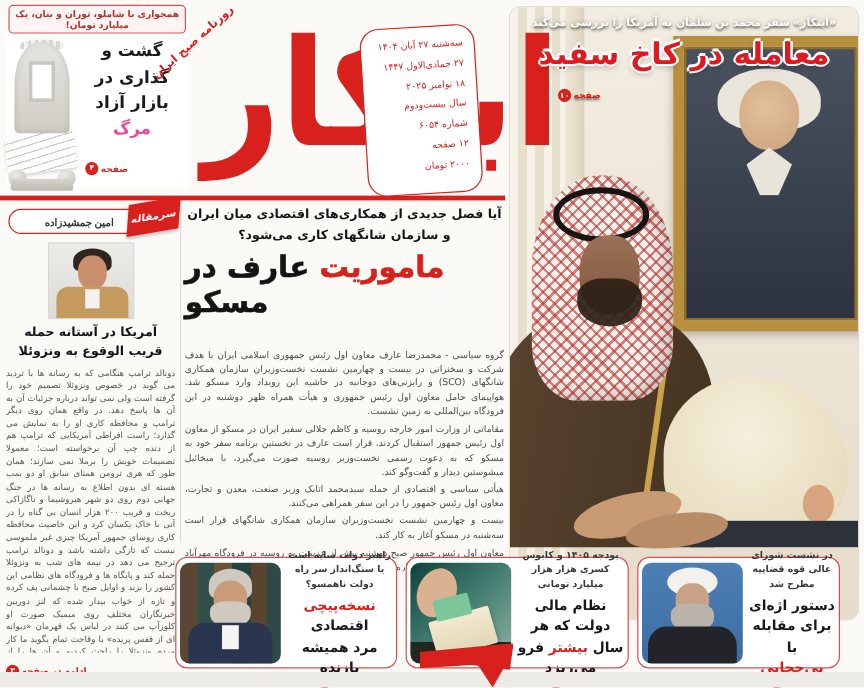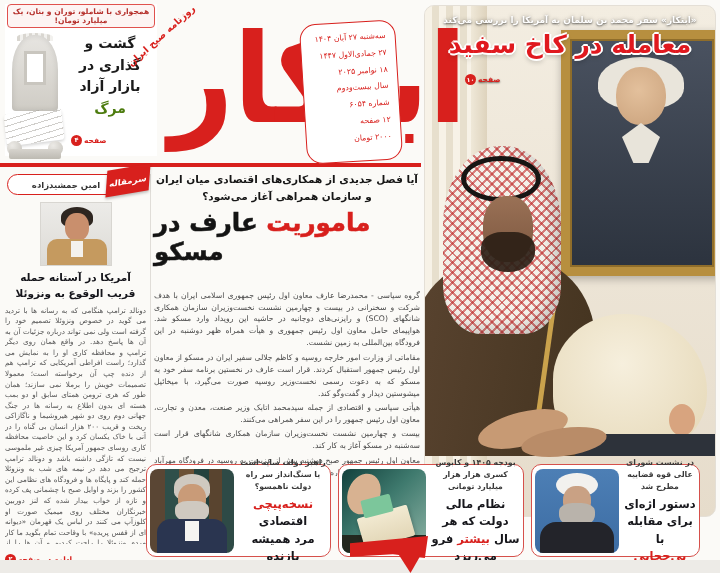--- a/index.html
+++ b/index.html
@@ -8,21 +8,21 @@
   .fa { direction:rtl; }
   .abs { position:absolute; }
 
   
   .grave-box { left:5px; top:4px; width:152px; height:152px; background:#fff; }
   .grave-kicker { margin:0 2px; border:1px solid #e0514d; border-radius:4px; padding:2px 2px;
     font-size:7.6px; font-weight:bold; color:#b5302c; text-align:center; background:#fdf4f3; }
   .grave-row { display:flex; padding-top:5px; }
   .grave-titles { width:94px; text-align:center; }
   .grave-title { font-size:14px; font-weight:bold; color:#1b1b1b; line-height:1.55; }
-  .grave-title .red { color:#4d7c0f; }
+  .grave-title .red { color:#ec4899; }
   .grave-page { margin-top:8px; padding-left:8px; text-align:left; direction:rtl; }
   
   .tombstone { position:relative; width:56px; height:128px; }
   .ts-head { position:absolute; left:5px; top:2px; width:46px; height:76px;
     background:linear-gradient(#e7e5e1,#cfccc5); border-radius:46% 46% 4px 4px;
     box-shadow:inset 0 0 6px rgba(0,0,0,.12); }
   .ts-crown { position:absolute; left:10px; top:0; width:36px; height:8px;
     background:repeating-linear-gradient(90deg,#d9d6d0 0 3px,#f2f1ee 3px 6px); border-radius:50% 50% 0 0; }
   .ts-frame { position:absolute; left:17px; top:18px; width:22px; height:34px;
     background:#fff; border:3px solid #c9c6bf; }
@@ -100,21 +100,21 @@
     color:#e0191f; font-size:25px; font-weight:bold; z-index:6;
     text-shadow:-2px 0 #fff, 2px 0 #fff, 0 -2px #fff, 0 2px #fff, -1px -1px #fff, 1px 1px #fff, 0 3px 5px rgba(0,0,0,.25); }
   .photo-page { position:absolute; left:40px; top:68px; z-index:6; direction:rtl; }
   .photo-page .word { color:#fff; text-shadow:0 1px 2px rgba(0,0,0,.6); }
 
   
   .editorial { left:5px; top:172px; width:141px; height:386px; }
   .ed-header { position:relative; height:26px; }
   .ed-pill { position:absolute; left:2px; top:2px; width:118px; height:21px;
     border:1.2px solid #d8201d; border-radius:11px; display:flex; align-items:center;
-    justify-content:center; font-size:8.5px; font-weight:bold; color:#333; background:#fff; }
+    justify-content:center; font-size:8.5px; font-weight:bold; color:#333; background:#fff;font-family:Liberation Serif, serif; }
   .ed-ribbon { position:absolute; right:-3px; top:-5px; width:42px; height:27px;
     background:#d8201d; transform:skewX(-14deg) rotate(-10deg); display:flex;
     align-items:center; justify-content:center; color:#fff; font-size:8.5px; font-weight:bold;
     box-shadow:0 2px 3px rgba(0,0,0,.25); }
   .ed-photo { position:relative; width:72px; height:64px; margin:4px auto 3px auto;
     background:linear-gradient(#ecebe8,#dddbd6); border:1px solid #d8d6d1; overflow:hidden; }
   .ed-hair { position:absolute; left:20px; top:4px; width:32px; height:20px;
     background:#2e2620; border-radius:50% 50% 30% 30%; }
   .ed-face { position:absolute; left:24px; top:10px; width:24px; height:28px;
     background:#c98f6d; border-radius:45%; }
@@ -293,21 +293,21 @@
   </div>
   <div class="ed-continue">
     <span class="badge">
       <span class="word">ادامه در صفحه</span>
       <span class="num">۲</span>
     </span>
   </div>
 </div>
 
 <div class="abs lead fa">
-  <div class="lead-kicker">آیا فصل جدیدی از همکاری‌های اقتصادی میان ایران و سازمان همراهی آغاز می‌شود؟</div>
+  <div class="lead-kicker">آیا فصل جدیدی از همکاری‌های اقتصادی میان ایران و سازمان شانگهای کاری می‌شود؟</div>
   <div class="lead-title">
     <span class="red">ماموریت</span><span class="blk"> عارف در مسکو</span>
   </div>
   <div class="lead-body">
     <p>گروه سیاسی - محمدرضا عارف معاون اول رئیس جمهوری اسلامی ایران با هدف شرکت و سخنرانی در بیست و چهارمین نشست نخست‌وزیران سازمان همکاری شانگهای (SCO) و رایزنی‌های دوجانبه در حاشیه این رویداد وارد مسکو شد. هواپیمای حامل معاون اول رئیس جمهوری و هیأت همراه ظهر دوشنبه در این فرودگاه بین‌المللی به زمین نشست.</p>
     <p>مقاماتی از وزارت امور خارجه روسیه و کاظم جلالی سفیر ایران در مسکو از معاون اول رئیس جمهور استقبال کردند. قرار است عارف در نخستین برنامه سفر خود به مسکو که به دعوت رسمی نخست‌وزیر روسیه صورت می‌گیرد، با میخائیل میشوستین دیدار و گفت‌وگو کند.</p>
     <p>هیأتی سیاسی و اقتصادی از جمله سیدمحمد اتابک وزیر صنعت، معدن و تجارت، معاون اول رئیس جمهور را در این سفر همراهی می‌کنند.</p>
     <p>بیست و چهارمین نشست نخست‌وزیران سازمان همکاری شانگهای قرار است سه‌شنبه در مسکو آغاز به کار کند.</p>
     <p>معاون اول رئیس جمهور صبح دوشنبه پیش از عزیمت به روسیه در فرودگاه مهرآباد و در جمع خبرنگاران درباره برنامه‌ها و اهداف این سفر بیان کرد: در این اجلاس پیش‌نویس ۱۰ سند آماده شده است که اگر برای امضای این اسناد توافق حاصل شود، زمینه همکاری‌های منطقه‌ای و چندجانبه و همچنین همکاری با سایر سازمان‌ها از جمله اوراسیا، اکو و یونسکو را فراهم می‌کند.</p>
 

